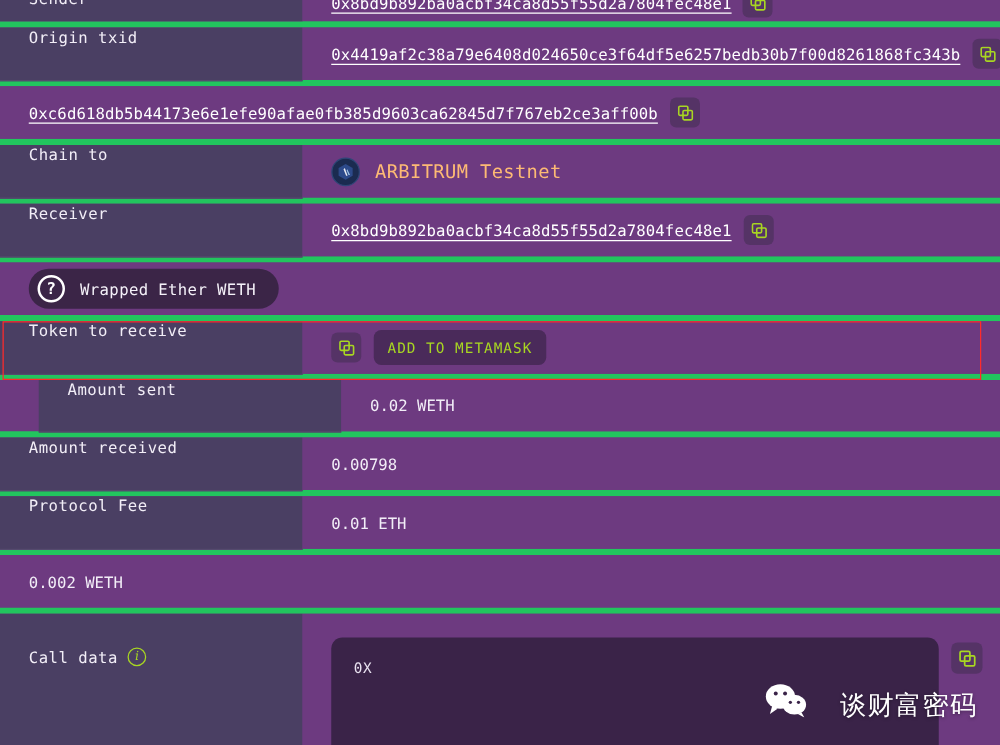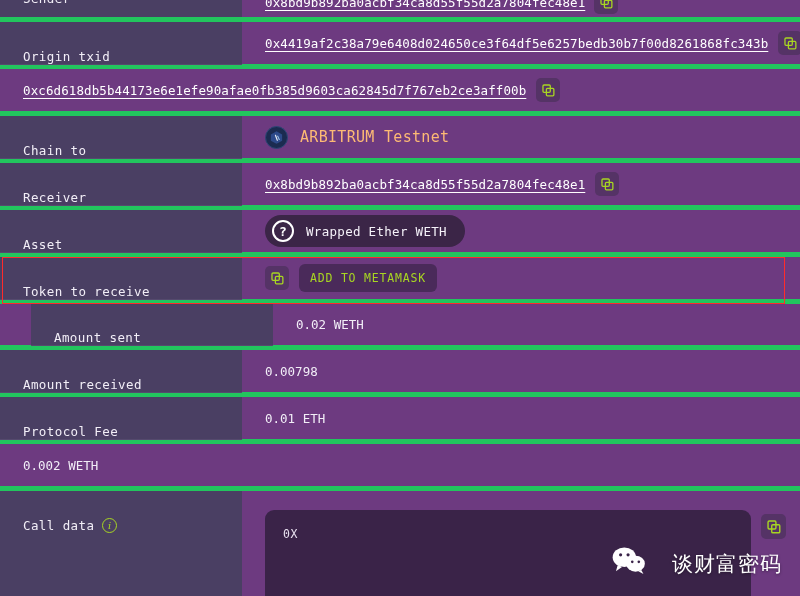--- a/index.html
+++ b/index.html
@@ -21,21 +21,21 @@
     position: relative;
   }
   .row .cell-label {
     width: 242px;
     flex: 0 0 242px;
     background: #4a3f63;
     color: #f2eef7;
     font-size: 12.5px;
     letter-spacing: 0.4px;
     display: flex;
-    align-items: flex-end;
+    align-items: flex-start;
     padding-left: 23px;
     border-bottom: 1px solid #554a6e;
     margin-bottom: -1px;
   }
   .row .cell-value {
     flex: 1 1 auto;
     background: #6d3a80;
     display: flex;
     align-items: center;
     padding-left: 23px;
@@ -276,23 +276,20 @@
       <span class="copy-btn">
         <svg width="13" height="13" viewBox="0 0 16 16">
             <rect x="1.2" y="1.2" width="9" height="9" rx="1.3" fill="none" stroke="#a8d622" stroke-width="1.6"></rect>
             <rect x="5.4" y="5.4" width="9.2" height="9.2" rx="1.3" fill="none" stroke="#a8d622" stroke-width="1.6"></rect>
           </svg>
       </span>
     </div>
   </div>
 
   <div class="row row-h47">
-    <div class="cell-label">
-      <span>Asset</span>
-    </div>
     <div class="cell-value">
       <div class="asset-pill">
         <span class="qmark">?</span>
         <span class="asset-name">Wrapped Ether WETH</span>
       </div>
     </div>
   </div>
 
   <div class="row row-h47">
     <div class="cell-label">

